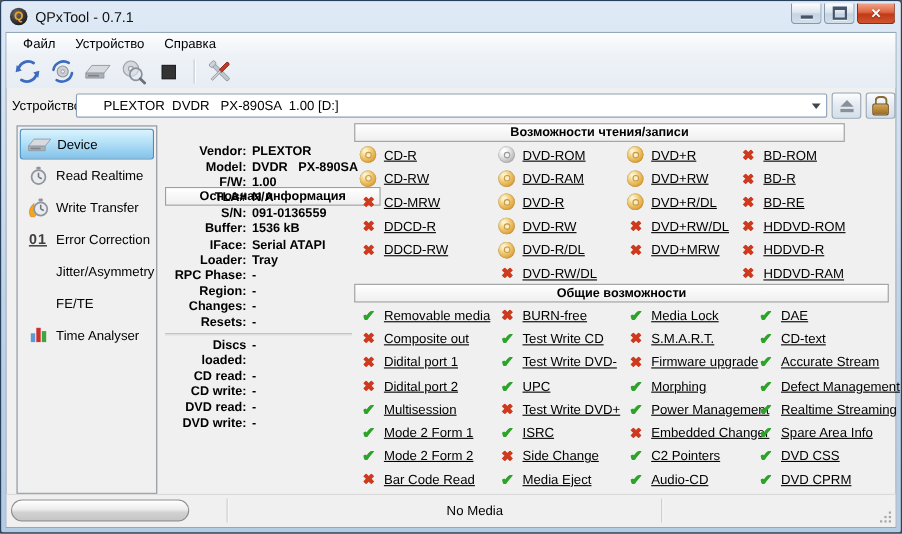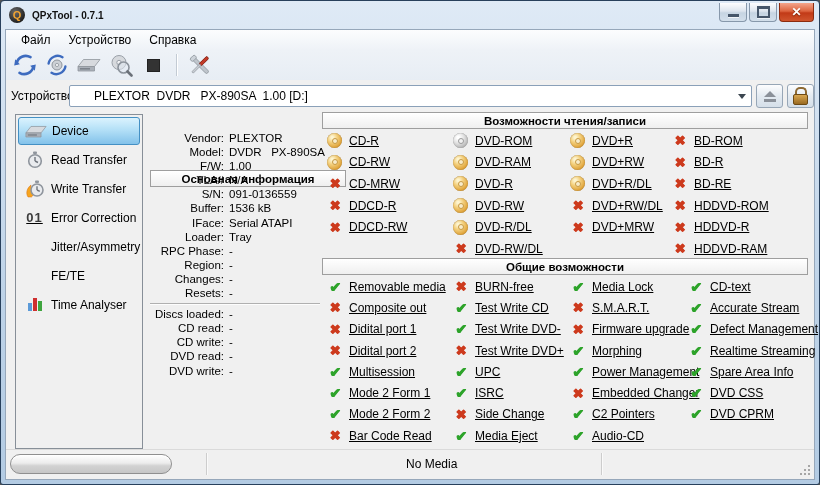--- a/index.html
+++ b/index.html
@@ -3,21 +3,21 @@
 <meta charset="utf-8">
 <style>
   html,body{margin:0;padding:0;background:#555;}
   .window{position:relative;width:820px;height:485px;font-family:"Liberation Sans",sans-serif;font-size:12px;color:#000;
     background:linear-gradient(#dfeaf6,#bed3e8 60%,#b3cbe3);border:1px solid #28405c;box-sizing:border-box;
     border-radius:4px 4px 3px 3px;overflow:hidden;}
   
   .titlebar{position:absolute;left:0;top:0;right:0;height:28px;display:flex;align-items:center;padding-left:8px;box-sizing:border-box;}
   .qlogo{width:16px;height:16px;border-radius:50%;background:radial-gradient(circle at 38% 32%,#6a6a6a,#1d1d1d 75%);
     color:#f2a431;font-weight:bold;font-size:11px;display:flex;align-items:center;justify-content:center;margin-right:7px;}
-  .title-text{font-size:10px;color:#111;font-weight:bold;}
+  .title-text{font-size:13px;color:#111;}
   .winbtns{position:absolute;top:2px;right:5px;display:flex;gap:2px;}
   .wbtn{height:19px;border:1px solid #8798ab;border-top:none;border-radius:0 0 4px 4px;box-sizing:border-box;
     display:flex;align-items:center;justify-content:center;background:linear-gradient(#fdfdfe,#dde5ee 45%,#c6d4e2 55%,#d3dfeb);}
   .wbtn.min,.wbtn.max{width:28px;}
   .wbtn.close{width:35px;background:linear-gradient(#f4a58c,#dd6540 45%,#c23a17 55%,#d0552e);border-color:#8c2c10;}
   .glyph-min{width:11px;height:3px;background:#46566a;box-shadow:0 1px 0 rgba(255,255,255,.7);margin-top:6px;}
   .glyph-max{width:9px;height:7px;border:2px solid #46566a;border-top-width:3px;box-shadow:0 1px 0 rgba(255,255,255,.6);}
   .glyph-close{color:#fff;font-weight:bold;font-size:12px;text-shadow:0 1px 1px #7a1d04;}
   
   .client{position:absolute;left:4px;right:4px;top:28px;bottom:4px;background:#f0f0f0;border:1px solid #96a7ba;box-sizing:border-box;}
@@ -48,25 +48,25 @@
   .icon-01{font-weight:bold;font-size:13px;color:#3d3d3d;letter-spacing:1px;}
   .bars{display:flex;align-items:flex-end;gap:1px;}
   .bars i{display:block;width:4px;}
   .bars .b1{height:8px;background:#5b9ad8;}
   .bars .b2{height:13px;background:#ce2f2f;}
   .bars .b3{height:10px;background:#3fa53f;}
   
   .sect-head{position:absolute;height:17px;border:1px solid #9e9e9e;background:linear-gradient(#ffffff,#efefef);box-sizing:border-box;
     display:flex;align-items:center;justify-content:center;font-weight:bold;font-size:11.5px;box-shadow:inset 0 1px 0 #fff;}
   .head-info{left:144px;top:96px;width:196px;margin-top:44px;}
-  .head-rw{left:316px;top:82px;width:486px;}
+  .head-rw{left:316px;top:82px;width:446px;}
   .head-gen{left:316px;top:228px;width:486px;}
   
   .info-rows{position:absolute;left:144px;top:101px;width:170px;font-size:11.5px;}
-  .irow{display:flex;line-height:14.1px;}
+  .irow{display:flex;line-height:14.1px;font-weight:bold;}
   .ilab{width:74px;text-align:right;flex:0 0 74px;}
   .ival{margin-left:5px;white-space:pre;}
   .isep{height:1px;background:#b0b0b0;border-bottom:1px solid #fdfdfd;margin:3px 0 2px 0;}
   
   .grid{position:absolute;left:316px;width:486px;}
   .grid-rw{top:100px;height:132px;}
   .grid-gen{top:246px;height:173px;}
   .ccol{position:absolute;top:0;display:flex;flex-direction:column;}
   .grid-rw .c0{left:5px;}  .grid-rw .c1{left:131px;} .grid-rw .c2{left:248px;} .grid-rw .c3{left:350px;}
   .grid-gen .c0{left:5px;} .grid-gen .c1{left:131px;} .grid-gen .c2{left:248px;} .grid-gen .c3{left:366px;}
@@ -203,21 +203,21 @@
         <span class="side-label">Device</span>
       </div>
       <div class="side-item">
         <span class="side-icon">
           <svg width="16" height="18" viewBox="0 0 16 18">
               <rect x="6" y="0.5" width="4" height="2.6" rx="1" fill="#8f959d"></rect>
               <circle cx="8" cy="10" r="6.3" fill="#e9ebee" stroke="#8f959d" stroke-width="1.6"></circle>
               <path d="M8 10 L8 6 M8 10 L11 11.5" stroke="#6f757d" stroke-width="1.4" fill="none"></path>
             </svg>
         </span>
-        <span class="side-label">Read Transfer</span>
+        <span class="side-label">Read Realtime</span>
       </div>
       <div class="side-item">
         <span class="side-icon">
           <svg width="20" height="18" viewBox="0 0 20 18">
               <path d="M3 17 C0.5 13 2 8 6 5 C5 8 8 9 8.5 7 C11 10 9 15 6.5 17 Z" fill="#f6a51f" stroke="#d96f10" stroke-width="0.5"></path>
               <rect x="10" y="0.5" width="4" height="2.6" rx="1" fill="#8f959d"></rect>
               <circle cx="12" cy="10" r="6" fill="#e9ebee" stroke="#8f959d" stroke-width="1.6"></circle>
               <path d="M12 10 L12 6.2 M12 10 L14.8 11.4" stroke="#6f757d" stroke-width="1.4" fill="none"></path>
             </svg>
         </span>
@@ -466,29 +466,29 @@
           </div>
         <div class="cap">
             <span class="ci st-yes"></span>
             <span class="cap-label">Test Write CD</span>
           </div>
         <div class="cap">
             <span class="ci st-yes"></span>
             <span class="cap-label">Test Write DVD-</span>
           </div>
         <div class="cap">
+            <span class="ci st-yes"></span>
+            <span class="cap-label">UPC</span>
+          </div>
+        <div class="cap">
             <span class="ci st-no"></span>
             <span class="cap-label">Test Write DVD+</span>
           </div>
         <div class="cap">
             <span class="ci st-yes"></span>
-            <span class="cap-label">UPC</span>
-          </div>
-        <div class="cap">
-            <span class="ci st-yes"></span>
             <span class="cap-label">ISRC</span>
           </div>
         <div class="cap">
             <span class="ci st-no"></span>
             <span class="cap-label">Side Change</span>
           </div>
         <div class="cap">
             <span class="ci st-yes"></span>
             <span class="cap-label">Media Eject</span>
           </div>
@@ -521,20 +521,24 @@
         <div class="cap">
             <span class="ci st-yes"></span>
             <span class="cap-label">C2 Pointers</span>
           </div>
         <div class="cap">
             <span class="ci st-yes"></span>
             <span class="cap-label">Audio-CD</span>
           </div>
       </div>
       <div class="ccol c3">
+        <div class="cap">
+            <span class="ci st-yes"></span>
+            <span class="cap-label">DAE</span>
+          </div>
         <div class="cap">
             <span class="ci st-yes"></span>
             <span class="cap-label">CD-text</span>
           </div>
         <div class="cap">
             <span class="ci st-yes"></span>
             <span class="cap-label">Accurate Stream</span>
           </div>
         <div class="cap">
             <span class="ci st-yes"></span>

